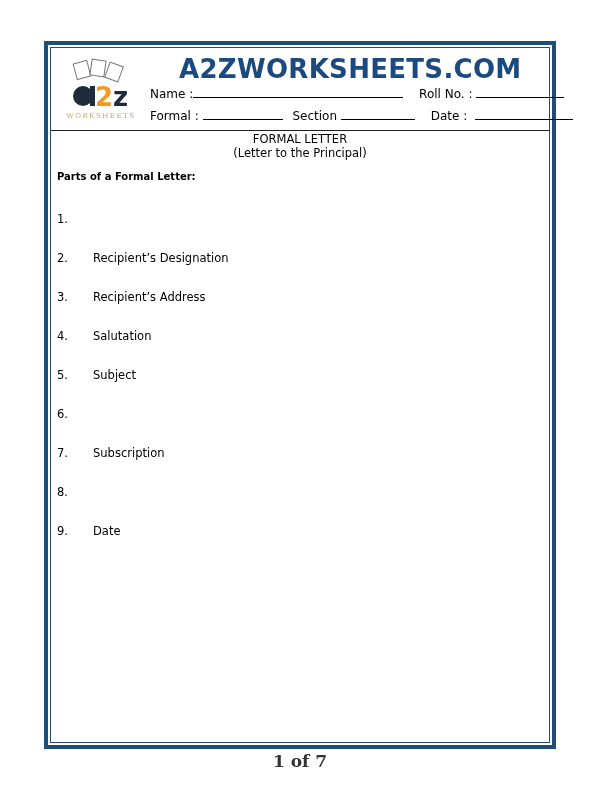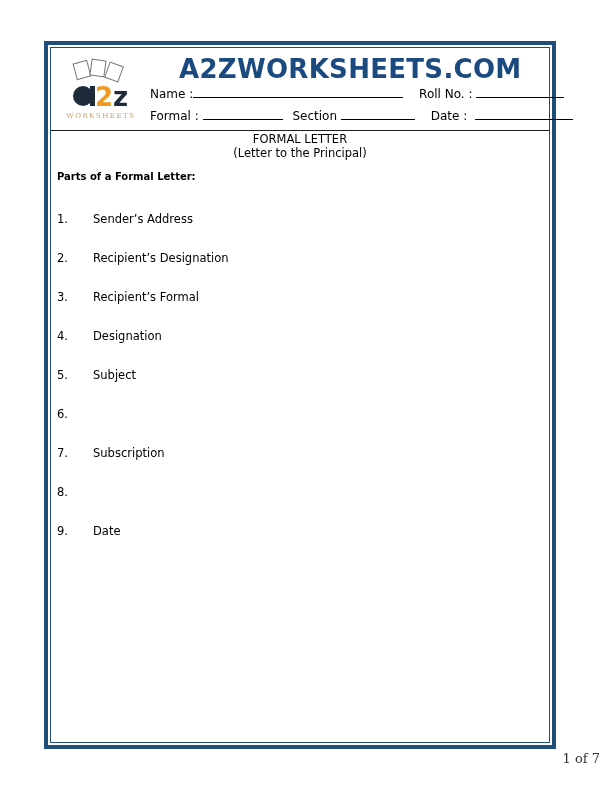--- a/index.html
+++ b/index.html
@@ -12,21 +12,21 @@
   .field-row { position:absolute; left:99px; font-size:12px; white-space:nowrap; }
   .row1 { top:38px; }
   .row2 { top:60px; }
   .blank { display:inline-block; border-bottom:1px solid #000; height:11px; vertical-align:baseline; }
   .title-block { position:absolute; left:0; right:0; top:84px; text-align:center; font-size:11.5px; line-height:14px; }
   .title-block .main { font-weight:normal; }
   .section-head { position:absolute; left:6px; top:123px; font-weight:bold; font-size:10px; }
   .list { position:absolute; left:6px; top:164px; font-size:11.5px; }
   .item { height:39px; display:flex; }
   .num { width:36px; }
-  .footer { position:absolute; left:0; right:0; top:751px; text-align:right; font-family:"DejaVu Serif", serif; font-size:13px; color:#333; }
+  .footer { position:absolute; left:0; right:0; top:751px; text-align:center; font-family:"DejaVu Serif", serif; font-size:17px; color:#333;font-weight:bold; }
 </style>
 </head>
 <body>
 
 <div class="outer">
   <div class="inner">
     <div class="header">
       <div class="logo">
         <svg width="80" height="64" viewBox="0 0 80 64">
           <rect x="14" y="4" width="14" height="16" fill="#fff" stroke="#777" transform="rotate(-15 21 12)"></rect>
@@ -58,33 +58,32 @@
     <div class="title-block">
       <div class="main">FORMAL LETTER</div>
       <div>(Letter to the Principal)</div>
     </div>
 
     <div class="section-head">Parts of a Formal Letter:</div>
 
     <div class="list">
       <div class="item">
           <span class="num">1.</span>
-          <span>Sender’s Address</span>
         </div>
       <div class="item">
           <span class="num">2.</span>
           <span>Recipient’s Designation</span>
         </div>
       <div class="item">
           <span class="num">3.</span>
-          <span>Recipient’s Formal</span>
+          <span>Recipient’s Address</span>
         </div>
       <div class="item">
           <span class="num">4.</span>
-          <span>Designation</span>
+          <span>Salutation</span>
         </div>
       <div class="item">
           <span class="num">5.</span>
           <span>Subject</span>
         </div>
       <div class="item">
           <span class="num">6.</span>
         </div>
       <div class="item">
           <span class="num">7.</span>

